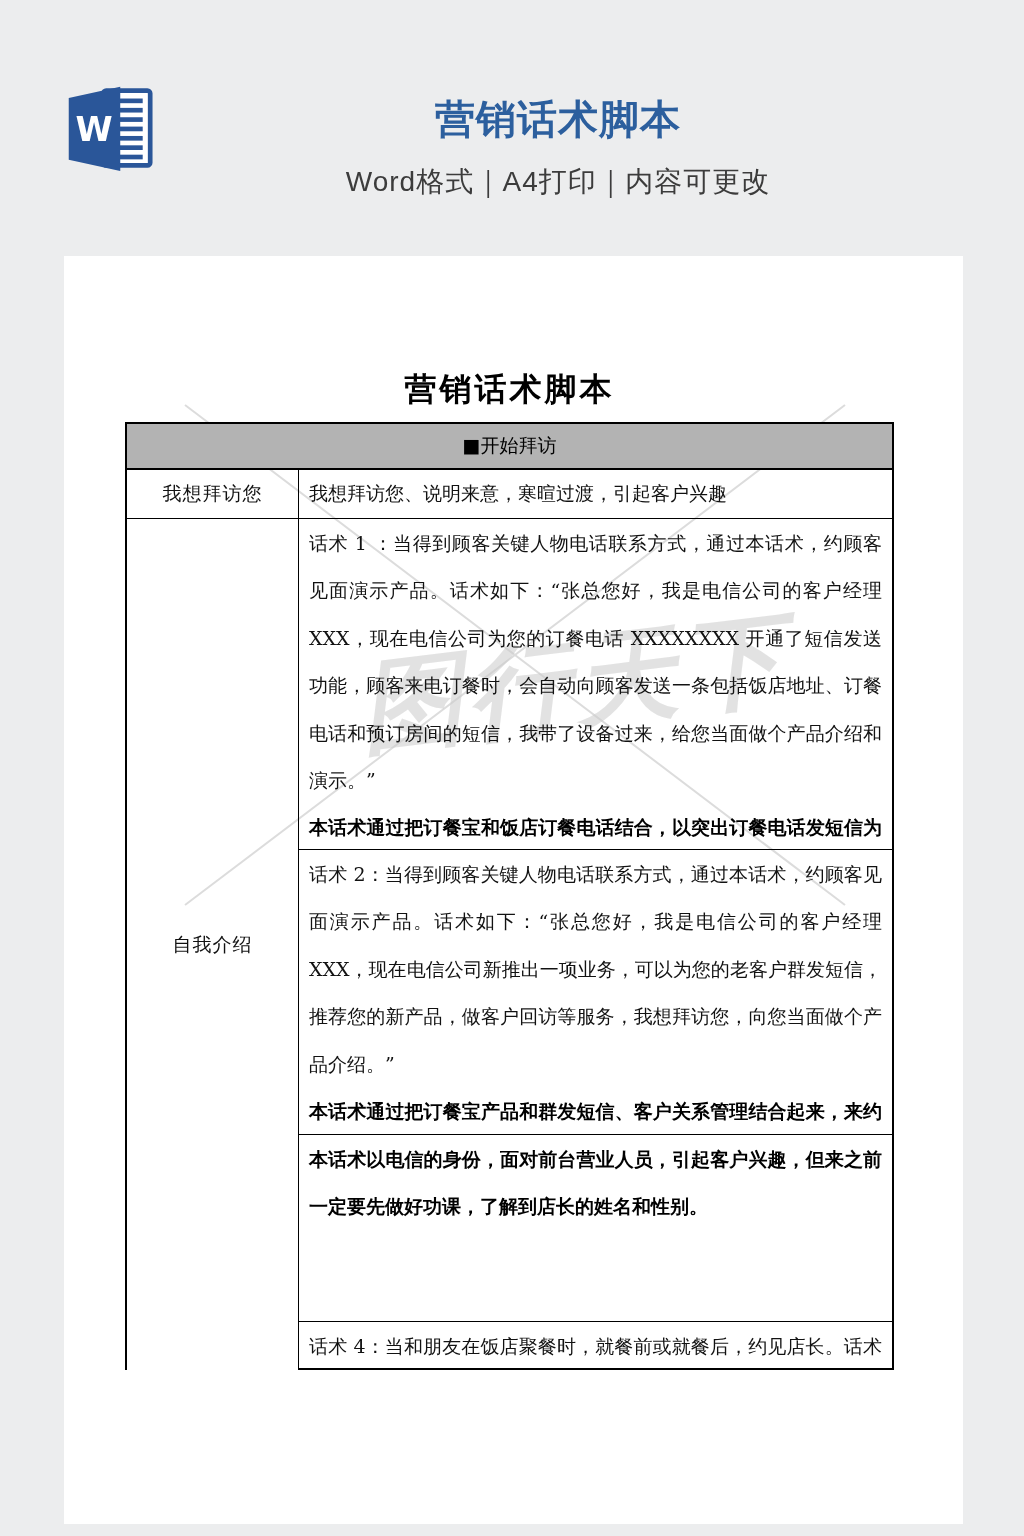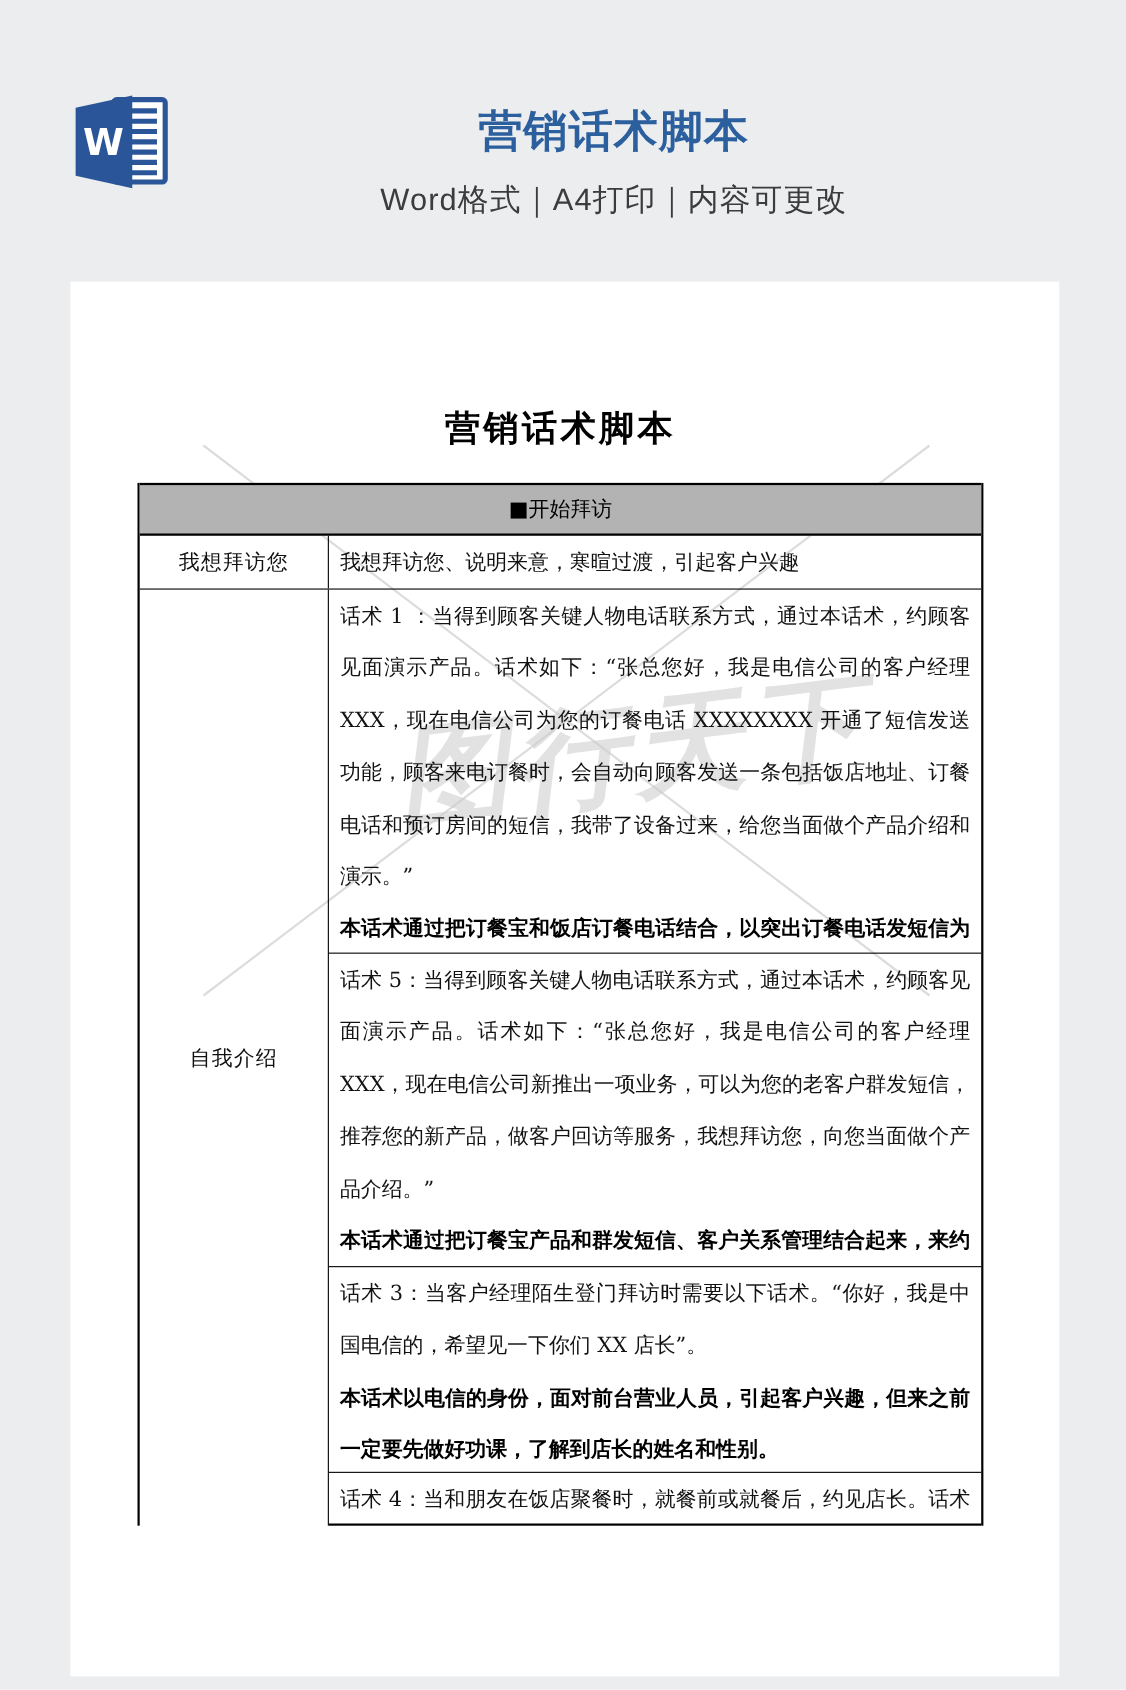--- a/index.html
+++ b/index.html
@@ -29,21 +29,21 @@
     position:absolute;left:64px;top:256px;width:899px;height:1268px;
     background:#ffffff;
   }
   .watermark-layer{position:absolute;left:0;top:0;width:899px;height:1268px;pointer-events:none;}
   .page-heading{
     position:absolute;left:61px;top:112px;width:769px;
     text-align:center;font-size:32px;font-weight:bold;letter-spacing:3px;color:#000;
   }
   
   .doc-table{
-    position:absolute;left:61px;top:183px;width:769px;
+    position:absolute;left:61px;top:166px;width:769px;
     box-sizing:border-box;
     border-left:2px solid #000;border-right:2px solid #000;
     font-size:19px;
   }
   .t-section-header{
     box-sizing:border-box;height:48px;
     border-top:2px solid #000;border-bottom:2px solid #000;
     background:#b3b3b3;
     display:flex;align-items:center;justify-content:center;
     color:#000;
@@ -127,26 +127,25 @@
     <div class="t-row t-row-scripts">
       <div class="t-label-cell">自我介绍</div>
       <div class="scripts-col">
 
         <div class="script-cell s1">
           <p>话术 1 ：当得到顾客关键人物电话联系方式，通过本话术，约顾客见面演示产品。话术如下：“张总您好，我是电信公司的客户经理 XXX，现在电信公司为您的订餐电话 XXXXXXXX 开通了短信发送功能，顾客来电订餐时，会自动向顾客发送一条包括饭店地址、订餐电话和预订房间的短信，我带了设备过来，给您当面做个产品介绍和演示。”</p>
           <p class="emph">本话术通过把订餐宝和饭店订餐电话结合，以突出订餐电话发短信为突破口，来约见关键客户。</p>
         </div>
 
         <div class="script-cell s2">
-          <p>话术 5：当得到顾客关键人物电话联系方式，通过本话术，约顾客见面演示产品。话术如下：“张总您好，我是电信公司的客户经理 XXX，现在电信公司新推出一项业务，可以为您的老客户群发短信，推荐您的新产品，做客户回访等服务，我想拜访您，向您当面做个产品介绍。”</p>
+          <p>话术 2：当得到顾客关键人物电话联系方式，通过本话术，约顾客见面演示产品。话术如下：“张总您好，我是电信公司的客户经理 XXX，现在电信公司新推出一项业务，可以为您的老客户群发短信，推荐您的新产品，做客户回访等服务，我想拜访您，向您当面做个产品介绍。”</p>
           <p class="emph">本话术通过把订餐宝产品和群发短信、客户关系管理结合起来，来约见关键客户。</p>
         </div>
 
         <div class="script-cell s3">
-          <p>话术 3：当客户经理陌生登门拜访时需要以下话术。“你好，我是中国电信的，希望见一下你们 XX 店长”。</p>
           <p class="emph">本话术以电信的身份，面对前台营业人员，引起客户兴趣，但来之前一定要先做好功课，了解到店长的姓名和性别。</p>
         </div>
 
         <div class="script-cell s4">
           <p>话术 4：当和朋友在饭店聚餐时，就餐前或就餐后，约见店长。话术如下</p>
         </div>
 
       </div>
     </div>
 

